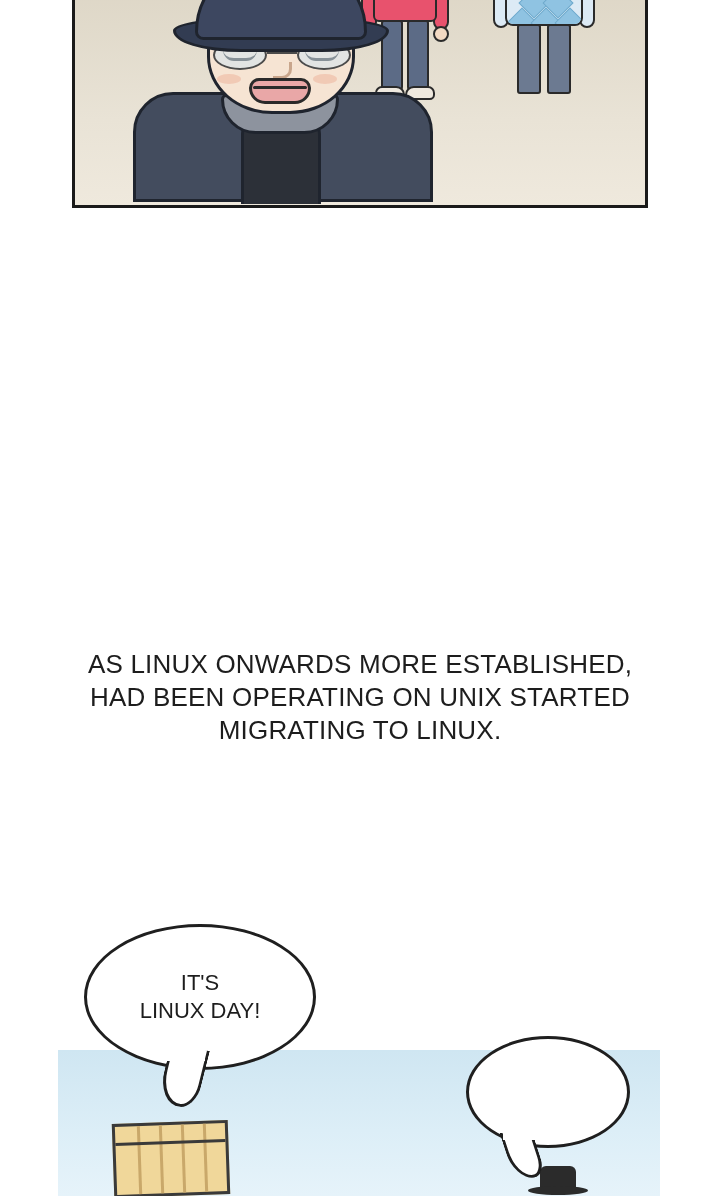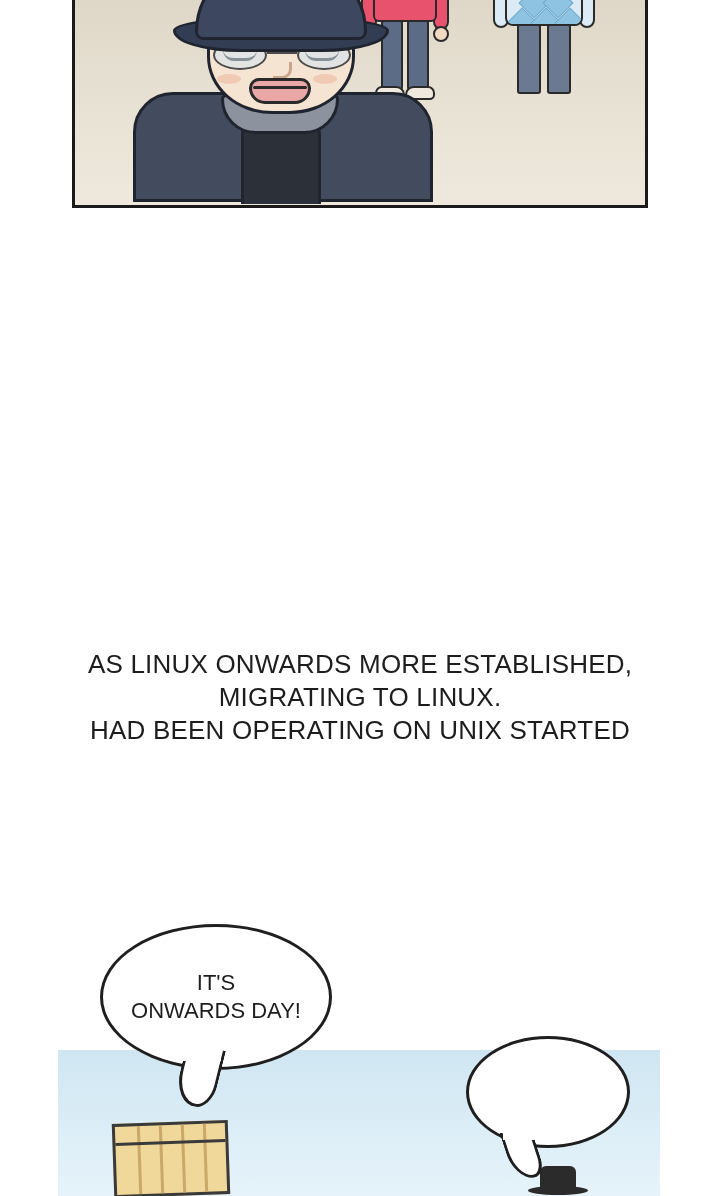--- a/index.html
+++ b/index.html
@@ -407,21 +407,21 @@
     text-align: center;
     color: #1d1d1d;
     box-sizing: border-box;
   }
   .bubble .txt {
     font-size: 22px;
     line-height: 28px;
     padding: 0 12px;
   }
   .bubble-moving {
-    left: 100px;
+    left: 84px;
     top: 924px;
     width: 232px;
     height: 146px;
   }
   .bubble-moving .tail {
     position: absolute;
     left: 76px;
     bottom: -40px;
     width: 34px;
     height: 56px;
@@ -521,22 +521,22 @@
     <div class="nose"></div>
     <div class="mouth"></div>
     <div class="mouth-line"></div>
     <div class="brim"></div>
     <div class="cap"></div>
   </div>
 </div>
 
 <div class="narration">
   <span class="line">AS LINUX ONWARDS MORE ESTABLISHED,</span>
+  <span class="line">HAD BEEN OPERATING ON UNIX STARTED</span>
   <span class="line">MIGRATING TO LINUX.</span>
-  <span class="line">HAD BEEN OPERATING ON UNIX STARTED</span>
 </div>
 
 <div class="panel-two">
   <div class="crate">
     <div class="slat" style="left:22px;"></div>
     <div class="slat" style="left:44px;"></div>
     <div class="slat" style="left:66px;"></div>
     <div class="slat" style="left:88px;"></div>
     <div class="band" style="top:16px;"></div>
   </div>
@@ -544,20 +544,20 @@
     <div class="crown"></div>
     <div class="brim2"></div>
   </div>
 </div>
 
 <div class="bubble bubble-moving">
   <div class="tail"></div>
   <div class="tail-cover"></div>
   <div class="txt">
     <div class="nowrap">IT'S</div>
-    <div class="nowrap">ONWARDS DAY!</div>
+    <div class="nowrap">LINUX DAY!</div>
   </div>
 </div>
 
 <div class="bubble bubble-onwards">
   <div class="tail"></div>
   <div class="tail-cover"></div>
 </div>
 
 </body></html>

